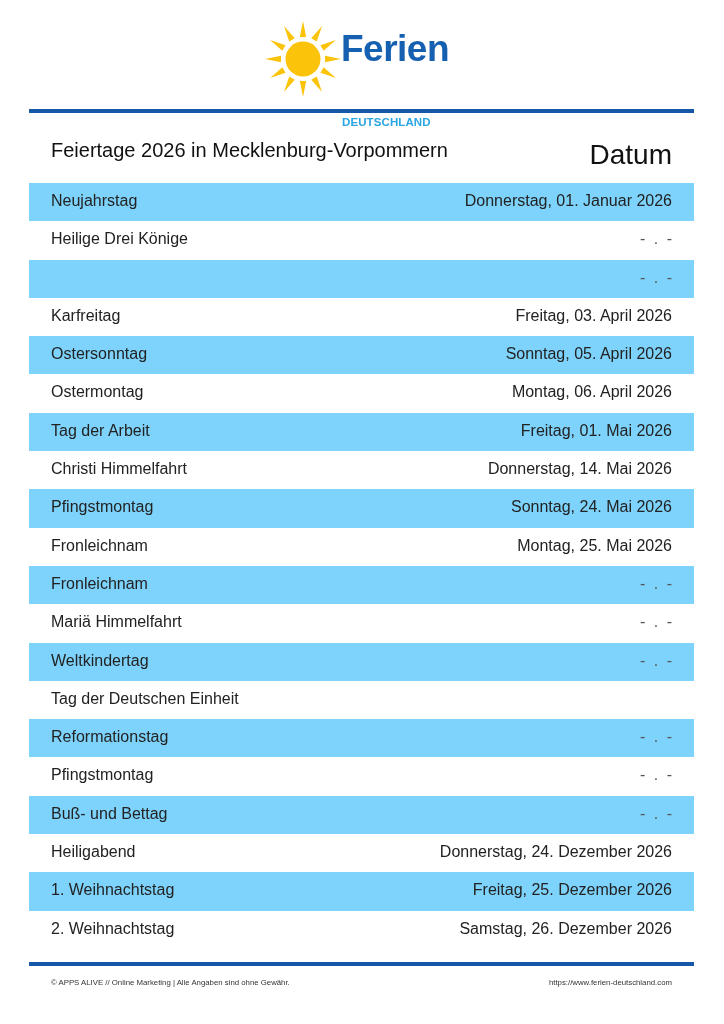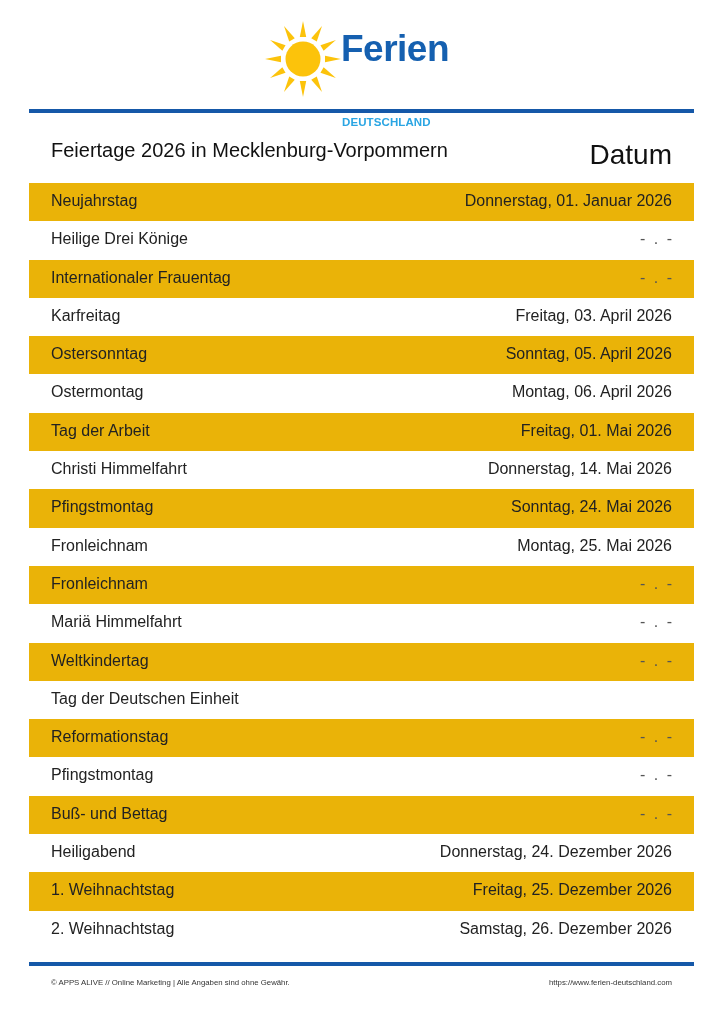--- a/index.html
+++ b/index.html
@@ -91,21 +91,21 @@
       position: absolute;
       left: 29px;
       top: 183px;
       width: 665px;
     }
     .row {
       position: relative;
       height: 38.3px;
       width: 665px;
     }
-    .row.striped { background: #eab308; }
+    .row.striped { background: #7dd3fc; }
     .row .name {
       position: absolute;
       left: 22px;
       top: 9px;
       font-size: 16px;
       color: #222222;
       white-space: nowrap;
     }
     .row .date {
       position: absolute;
@@ -173,21 +173,20 @@
 <div class="rows" id="rows">
     <div class="row striped">
       <span class="name">Neujahrstag</span>
       <span class="date">Donnerstag, 01. Januar 2026</span>
     </div>
     <div class="row">
       <span class="name">Heilige Drei Könige</span>
       <span class="date empty">- . -</span>
     </div>
     <div class="row striped">
-      <span class="name">Internationaler Frauentag</span>
       <span class="date empty">- . -</span>
     </div>
     <div class="row">
       <span class="name">Karfreitag</span>
       <span class="date">Freitag, 03. April 2026</span>
     </div>
     <div class="row striped">
       <span class="name">Ostersonntag</span>
       <span class="date">Sonntag, 05. April 2026</span>
     </div>

